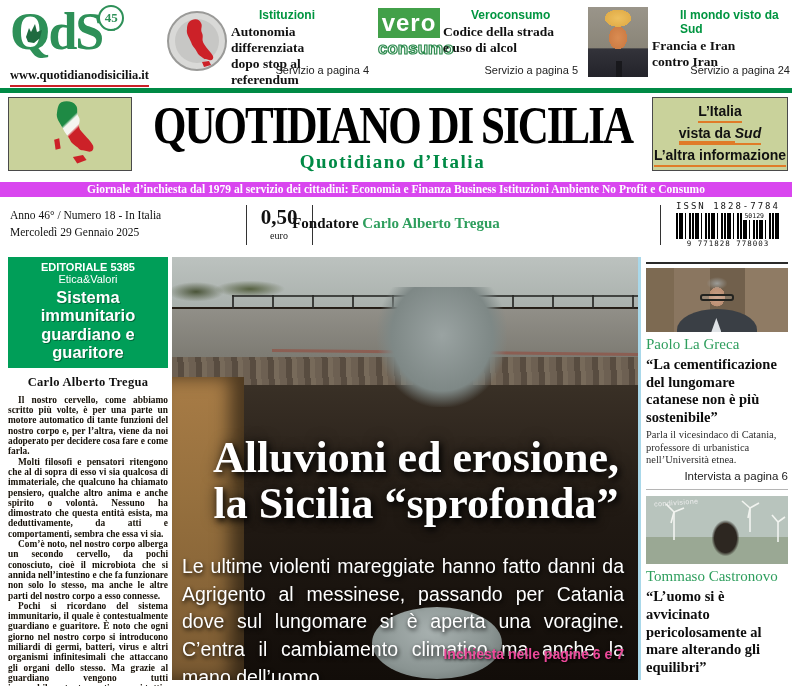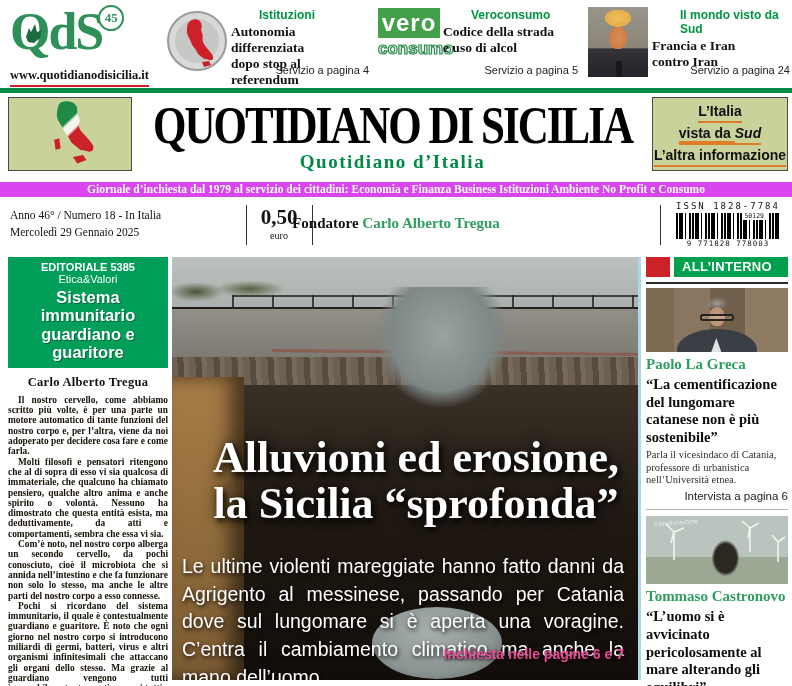--- a/index.html
+++ b/index.html
@@ -138,21 +138,21 @@
   .glasses { position:absolute; top:40%; left:38%; width:34px; height:7px;
     border:2px solid #23231f; border-radius:3px; background:rgba(255,255,255,.12); }
   .photo-tommaso { height:68px;
     background:
       radial-gradient(ellipse 20px 26px at 56% 62%, #2d2721 0%, #2d2721 55%, rgba(0,0,0,0) 70%),
       radial-gradient(ellipse 11px 14px at 56% 52%, #c79b72 0%, #b98c64 60%, rgba(0,0,0,0) 61%),
       linear-gradient(180deg,#b8c4bd 0 60%, #9aa894 60% 100%); }
   .photo-caption { position:absolute; top:3px; left:8px; color:#eee; font-size:7px;
     font-family:"Liberation Sans", sans-serif; letter-spacing:.5px; transform:rotate(-4deg); }
   .turbines { position:absolute; left:0; top:0; width:142px; height:68px; }
-  .sb-name { color:#2e9e5d; font-weight:bold; font-size:15px; margin-top:4px; }
+  .sb-name { color:#2e9e5d; font-weight:normal; font-size:15px; margin-top:4px; }
   .sb-quote { font-weight:bold; font-size:14.5px; line-height:1.22; color:#0d0d0d; margin-top:3px; }
   .sb-desc { font-size:10.5px; line-height:1.22; color:#2d2d2d; margin-top:2px; }
   .sb-ref { font-family:"Liberation Sans", sans-serif; font-size:11.5px; color:#222; text-align:right; margin-top:3px; }
   .sb-divider { border-top:1px solid #b5b5b5; margin:7px 0 6px; }
 </style>
 </head>
 <body>
 
 <div id="topstrip">
   <div class="qds-logo">
@@ -288,24 +288,20 @@
     <div class="ph boulder"></div>
     <div class="headline">
       <span>Alluvioni ed erosione,</span><br><span>la Sicilia “sprofonda”</span>
     </div>
     <div class="standfirst">Le ultime violenti mareggiate hanno fatto danni da Agrigento al messinese, passando per Catania dove sul lungomare si è aperta una voragine. C’entra il cambiamento climatico ma anche la mano dell’uomo</div>
     <div class="pageref-main">Inchiesta nelle pagine 6 e 7</div>
   </div>
   <div class="cyan-rule"></div>
 
   <div id="inside-col">
-    <div class="inside-header">
-      <div class="red-block"></div>
-      <div class="inside-bar">ALL’INTERNO</div>
-    </div>
     <div class="inside-rule"></div>
 
     <div class="sb-photo photo-paolo">
       <div class="glasses"></div>
       <div class="suit"></div>
       <div class="shirt"></div>
     </div>
     <div class="sb-name">Paolo La Greca</div>
     <div class="sb-quote">“La cementificazione del lungomare catanese non è più sostenibile”</div>
     <div class="sb-desc">Parla il vicesindaco di Catania, professore di urbanistica nell’Università etnea.</div>

